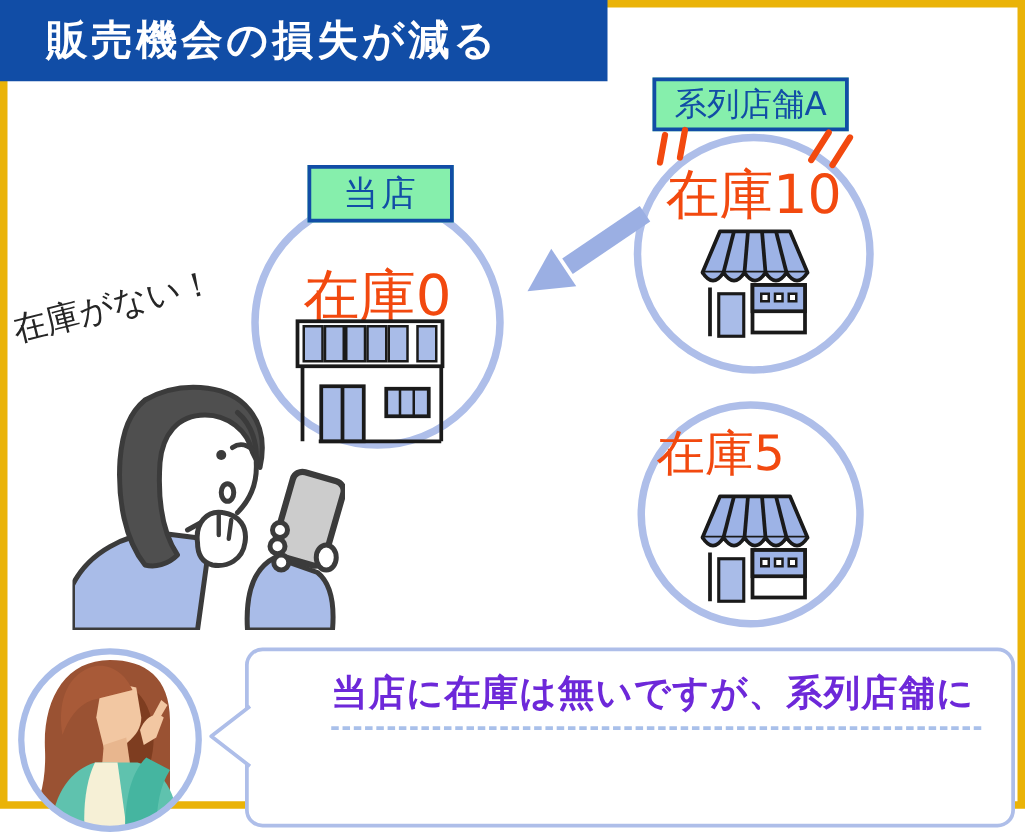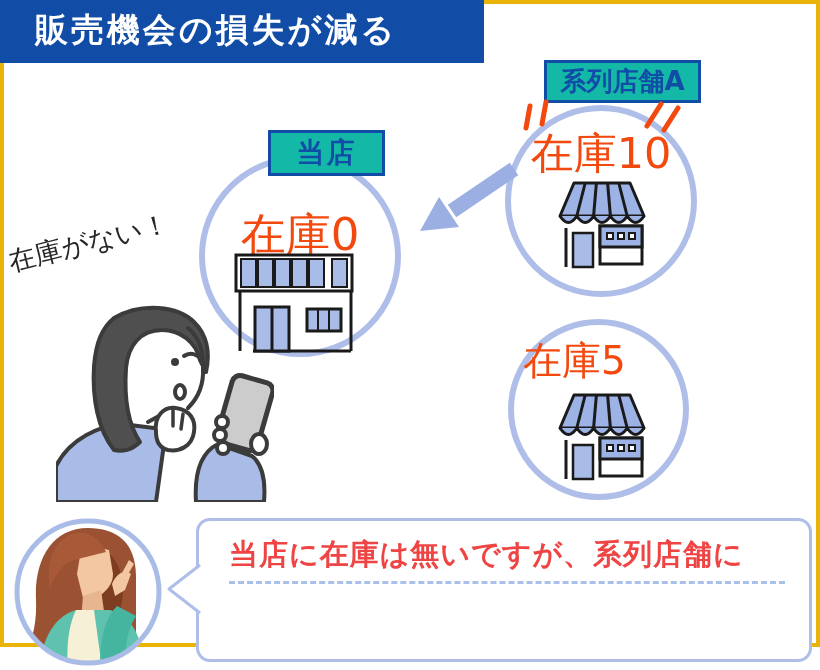--- a/index.html
+++ b/index.html
@@ -2,56 +2,56 @@
 <html><head>
 <meta charset="utf-8">
 <style>
   * { margin:0; padding:0; box-sizing:border-box; }
   html,body { background:#ffffff; }
   body { font-family:"DejaVu Sans", sans-serif; }
   .stage { position:relative; width:820px; height:670px; background:#ffffff; overflow:hidden; }
 
   
   .panel { position:absolute; left:0; top:0; width:820px; height:647px;
-           border:4px solid #eab308; background:#ffffff; }
+           border:6px solid #eab308; background:#ffffff; }
   .header-banner { position:absolute; left:-7px; top:-7px; width:487px; height:66px;
            background:#114DA6; color:#ffffff; display:flex; align-items:center;
            padding-left:38px; z-index:6; }
   .header-banner span { font-size:33px; font-weight:bold; letter-spacing:3px; }
 
   .circle { position:absolute; border:6px solid #AEBEE9; border-radius:50%; background:transparent; }
   .our-circle { left:195px; top:151px; width:202px; height:202px; z-index:1; }
   .circle-a   { left:501px; top:101px; width:192px; height:192px; z-index:1; }
   .circle-b   { left:504px; top:315px; width:181px; height:181px; z-index:1; }
 
-  .tag { position:absolute; background:#14b8a6; border:3px solid #114DA6; color:#114DA6;
-         font-weight:bold; display:flex; align-items:center; justify-content:center; z-index:3;margin-left:24px; }
+  .tag { position:absolute; background:#86efac; border:3px solid #114DA6; color:#114DA6;
+         font-weight:normal; display:flex; align-items:center; justify-content:center; z-index:3; }
   .tag-our { left:240px; top:126px; width:117px; height:46px; font-size:28px; letter-spacing:2px; }
   .tag-a   { left:516px; top:56px;  width:157px; height:43px; font-size:26px; }
   .tag-b   { left:516px; top:271px; width:157px; height:43px; font-size:26px; }
 
   .stock { position:absolute; color:#F2490F; font-weight:normal; text-align:center; z-index:2; }
   .stock-our { left:195px; top:201px; width:202px; font-size:45px; }
   .stock-a   { left:501px; top:121px; width:192px; font-size:43px; }
   .stock-b   { left:480px; top:330px; width:181px; font-size:39px; }
 
   .thought { position:absolute; left:2px; top:215px; width:210px; color:#262626;
              font-size:27px; font-weight:500; transform:rotate(-14deg); z-index:2;
              white-space:nowrap; }
 
   .abs { position:absolute; }
 
   
   .avatar-wrap { position:absolute; left:12px; top:516px; width:152px; height:152px; }
   .bubble { position:absolute; left:196px; top:518px; width:616px; height:144px;
             background:#ffffff; border:3px solid #AEBEE9; border-radius:14px;
             padding:6px 24px 0 30px; z-index:1; }
-  .bubble p { color:#ef4444; font-size:29px; font-weight:bold; letter-spacing:1px;
+  .bubble p { color:#6d28d9; font-size:29px; font-weight:bold; letter-spacing:1px;
               line-height:1.25; padding:9px 0 9px 0; border-bottom:3px dashed #A9C0EA;
-              white-space:nowrap; }
+              white-space:nowrap;margin-left:36px; }
   .bubble-tail { position:absolute; left:164px; top:562px; z-index:2; }
 </style>
 </head>
 <body>
 
 <div class="stage">
 
   <div class="panel">
 
     <div class="header-banner">

